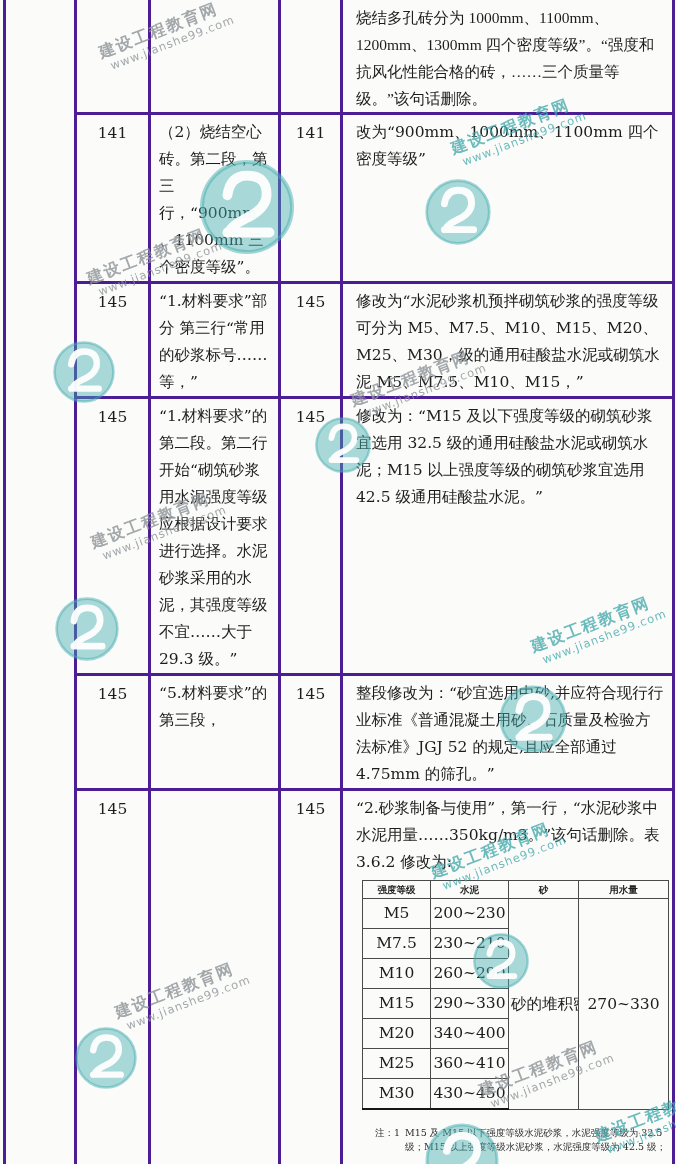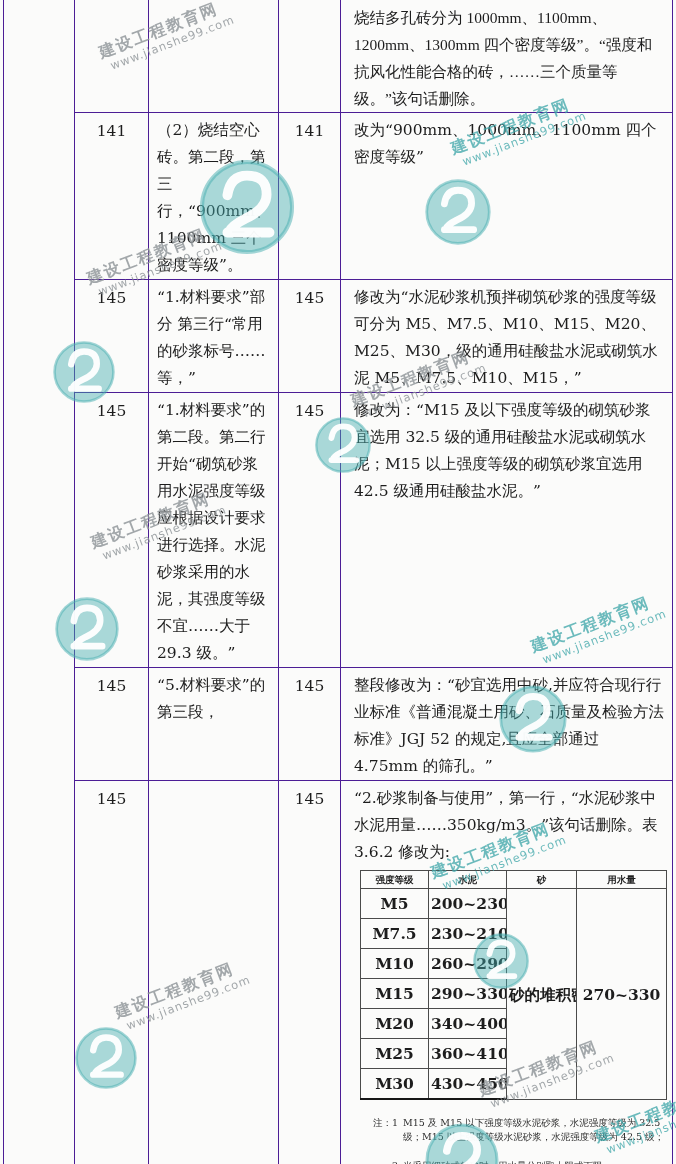--- a/index.html
+++ b/index.html
@@ -11,40 +11,40 @@
     font-family:"DejaVu Serif","Liberation Serif",serif;
     color:#1d1d1d;
   }
   
   .tbl-wrap{position:absolute;left:3px;top:0;z-index:2;}
   table.errata{
     border-collapse:collapse;table-layout:fixed;
     width:669px;
   }
   table.errata td{
-    border:1px solid #4c1d95;
+    border:3px solid #4c1d95;
     vertical-align:top;
     font-size:15.5px;line-height:27px;
     word-break:break-word;overflow:hidden;
   }
   table.errata tr.r0 > td{border-top:none;font-family:Liberation Serif, serif;}
   table.errata tr:last-child > td{border-bottom:2px solid #161616;}
   td.col-a{border-bottom:2px solid #161616;}
   td.col-b,td.col-d{text-align:center;padding:5px 2px 0 2px;font-size:16px;}
   td.col-c{padding:4px 6px 0 8px;}
   td.col-e{padding:4px 8px 0 13px;}
   
   .mini-wrap{margin:4px 0 0 6px;width:306px;}
   table.mini{
     border-collapse:collapse;table-layout:fixed;width:306px;
     font-size:9.5px;line-height:1.2;
   }
   table.mini th,table.mini td{
     border:1px solid #4a4a4a;text-align:center;
-    padding:1px 2px;font-weight:bold;vertical-align:middle;
+    padding:1px 2px;font-weight:normal;vertical-align:middle;
     overflow:hidden;white-space:nowrap;
   }
   table.mini th{font-weight:bold;padding:3px 2px;}
   .notes{margin:6px 0 0 2px;width:310px;font-size:9.5px;line-height:13.5px;color:#2c2c2c;}
   .note-row{display:flex;margin-top:16px;}
   .note-num{width:36px;flex:none;text-align:right;padding-right:5px;}
   .note-text{flex:1;}
   
   .wm{position:absolute;z-index:3;pointer-events:none;transform-origin:left top;}
   .wm-text{white-space:nowrap;font-family:"DejaVu Sans","Liberation Sans",sans-serif;}

